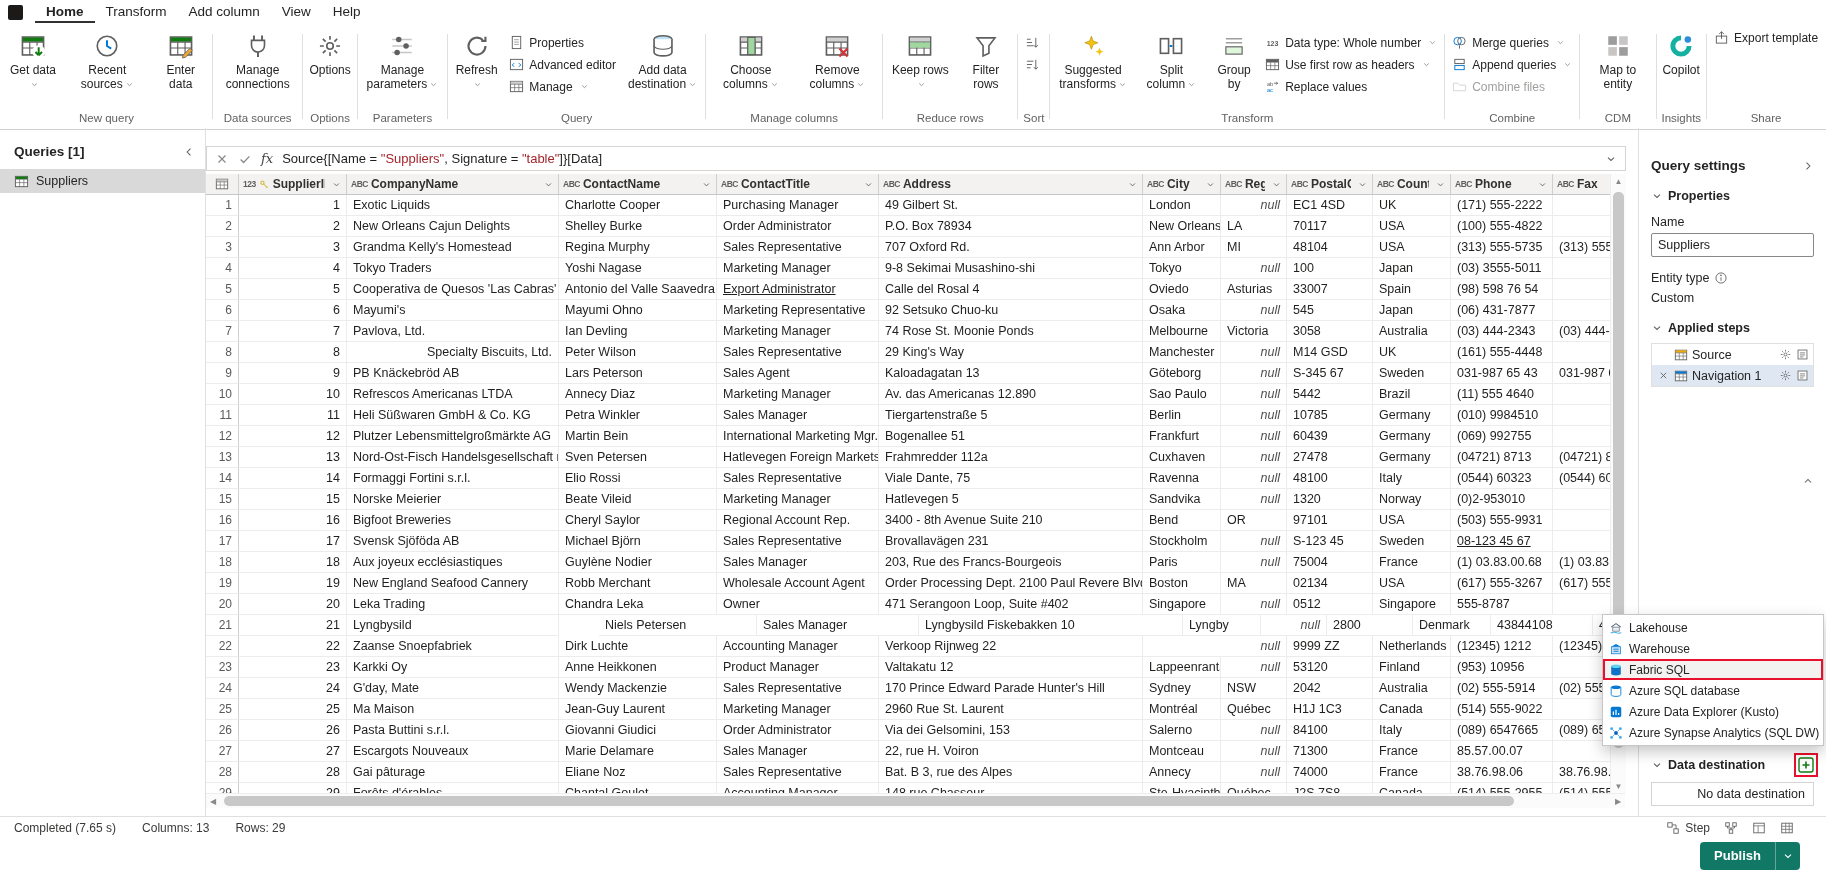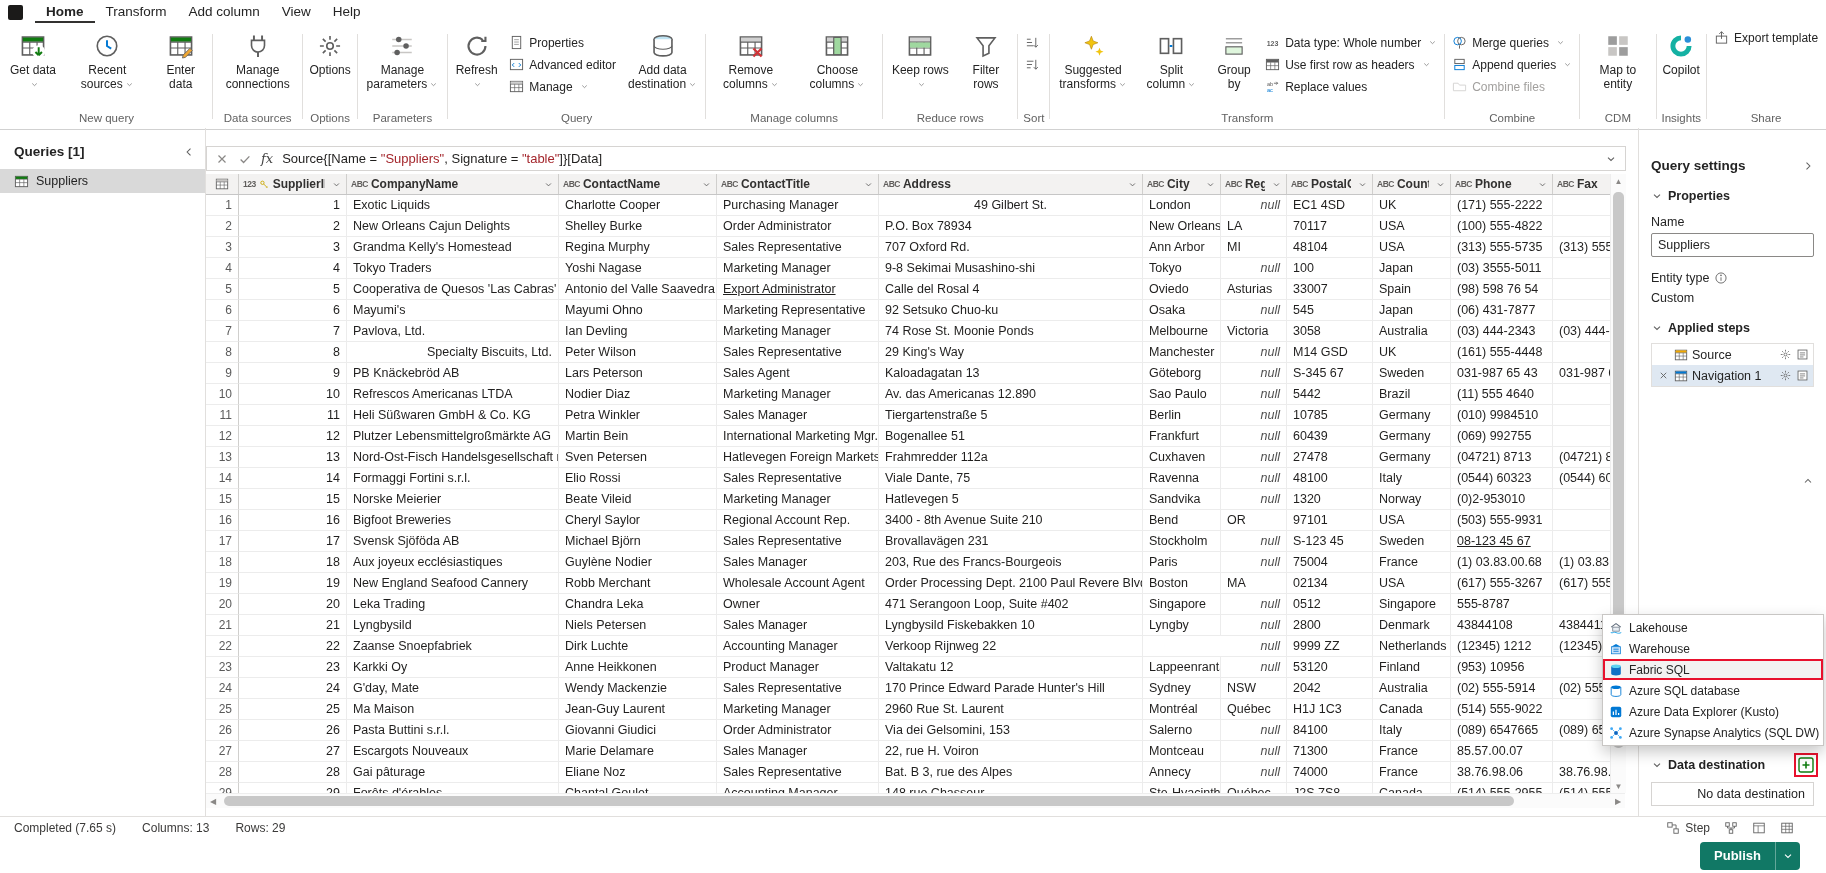--- a/index.html
+++ b/index.html
@@ -265,37 +265,37 @@
       </div>
       <div class="rsep"></div>
       <div class="rgroup">
         <div class="ritems">
           <button class="rbtn-large">
             <span class="icn">
               <svg viewBox="0 0 16 16" width="26" height="26" aria-hidden="true">
                 <rect x="1.5" y="2.5" width="13" height="11" fill="#fff" stroke="#5f5f5f"></rect>
                 <rect x="1.8" y="2.8" width="12.4" height="2.6" fill="#d0d0d0"></rect>
                 <path d="M1.5 5.6h13M1.5 9.2h13M6 5.6v7.9M10.5 5.6v7.9" stroke="#5f5f5f" stroke-width="0.7" fill="none"></path>
-                <path d="M9.5 9.5l5 5m0-5l-5 5" stroke="#d13438" stroke-width="1.4"></path>
-              </svg>
-            </span>
-            <span class="lbl">Remove columns<span class="chev" style="color: rgb(95, 95, 95);"><svg viewBox="0 0 16 16" width="9" height="9" aria-hidden="true">
+                <rect x="6" y="2.7" width="4.5" height="10.6" fill="#9fd89f" stroke="#5f5f5f" stroke-width="0.7"></rect>
+              </svg>
+            </span>
+            <span class="lbl">Choose columns<span class="chev" style="color: rgb(95, 95, 95);"><svg viewBox="0 0 16 16" width="9" height="9" aria-hidden="true">
                   <path d="M4 6.2l4 3.8 4-3.8" fill="none" stroke="currentColor" stroke-width="1.4"></path>
                 </svg></span></span>
           </button>
           <button class="rbtn-large">
             <span class="icn">
               <svg viewBox="0 0 16 16" width="26" height="26" aria-hidden="true">
                 <rect x="1.5" y="2.5" width="13" height="11" fill="#fff" stroke="#5f5f5f"></rect>
                 <rect x="1.8" y="2.8" width="12.4" height="2.6" fill="#d0d0d0"></rect>
                 <path d="M1.5 5.6h13M1.5 9.2h13M6 5.6v7.9M10.5 5.6v7.9" stroke="#5f5f5f" stroke-width="0.7" fill="none"></path>
-                <rect x="6" y="2.7" width="4.5" height="10.6" fill="#9fd89f" stroke="#5f5f5f" stroke-width="0.7"></rect>
-              </svg>
-            </span>
-            <span class="lbl">Choose columns<span class="chev" style="color: rgb(95, 95, 95);"><svg viewBox="0 0 16 16" width="9" height="9" aria-hidden="true">
+                <path d="M9.5 9.5l5 5m0-5l-5 5" stroke="#d13438" stroke-width="1.4"></path>
+              </svg>
+            </span>
+            <span class="lbl">Remove columns<span class="chev" style="color: rgb(95, 95, 95);"><svg viewBox="0 0 16 16" width="9" height="9" aria-hidden="true">
                   <path d="M4 6.2l4 3.8 4-3.8" fill="none" stroke="currentColor" stroke-width="1.4"></path>
                 </svg></span></span>
           </button>
         </div>
         <div class="rlabel">Manage columns</div>
       </div>
       <div class="rsep"></div>
       <div class="rgroup">
         <div class="ritems">
           <button class="rbtn-large">
@@ -686,21 +686,21 @@
                 <span class="sp"></span>
               </div>
             </div>
           <div class="grid-body" id="grid-body">
               <div class="grow">
                 <div class="cell rownum" style="width: 33px;">1</div>
                 <div class="cell num" style="width: 108px;">1</div>
                 <div class="cell" style="width: 212px;">Exotic Liquids</div>
                 <div class="cell" style="width: 158px;">Charlotte Cooper</div>
                 <div class="cell" style="width: 162px;">Purchasing Manager</div>
-                <div class="cell" style="width: 264px; text-align: center;">49 Gilbert St.</div>
+                <div class="cell" style="width: 264px;">49 Gilbert St.</div>
                 <div class="cell" style="width: 78px;">London</div>
                 <div class="cell nul" style="width: 66px;">null</div>
                 <div class="cell" style="width: 86px;">EC1 4SD</div>
                 <div class="cell" style="width: 78px;">UK</div>
                 <div class="cell" style="width: 102px;">(171) 555-2222</div>
                 <div class="cell" style="width: 150px;"></div>
               </div>
               <div class="grow">
                 <div class="cell rownum" style="width: 33px;">2</div>
                 <div class="cell num" style="width: 108px;">2</div>
@@ -810,21 +810,21 @@
                 <div class="cell nul" style="width: 66px;">null</div>
                 <div class="cell" style="width: 86px;">S-345 67</div>
                 <div class="cell" style="width: 78px;">Sweden</div>
                 <div class="cell" style="width: 102px;">031-987 65 43</div>
                 <div class="cell" style="width: 150px;">031-987 65 91</div>
               </div>
               <div class="grow">
                 <div class="cell rownum" style="width: 33px;">10</div>
                 <div class="cell num" style="width: 108px;">10</div>
                 <div class="cell" style="width: 212px;">Refrescos Americanas LTDA</div>
-                <div class="cell" style="width: 158px;">Nodier Diaz</div>
+                <div class="cell" style="width: 158px;">Annecy Diaz</div>
                 <div class="cell" style="width: 162px;">Marketing Manager</div>
                 <div class="cell" style="width: 264px;">Av. das Americanas 12.890</div>
                 <div class="cell" style="width: 78px;">Sao Paulo</div>
                 <div class="cell nul" style="width: 66px;">null</div>
                 <div class="cell" style="width: 86px;">5442</div>
                 <div class="cell" style="width: 78px;">Brazil</div>
                 <div class="cell" style="width: 102px;">(11) 555 4640</div>
                 <div class="cell" style="width: 150px;"></div>
               </div>
               <div class="grow">
@@ -964,21 +964,21 @@
                 <div class="cell nul" style="width: 66px;">null</div>
                 <div class="cell" style="width: 86px;">0512</div>
                 <div class="cell" style="width: 78px;">Singapore</div>
                 <div class="cell" style="width: 102px;">555-8787</div>
                 <div class="cell" style="width: 150px;"></div>
               </div>
               <div class="grow">
                 <div class="cell rownum" style="width: 33px;">21</div>
                 <div class="cell num" style="width: 108px;">21</div>
                 <div class="cell" style="width: 212px;">Lyngbysild</div>
-                <div class="cell" style="width: 158px;">Niels Petersen</div>
+                <div class="cell" style="width: 158px; margin-left: 40px;">Niels Petersen</div>
                 <div class="cell" style="width: 162px;">Sales Manager</div>
                 <div class="cell" style="width: 264px;">Lyngbysild Fiskebakken 10</div>
                 <div class="cell" style="width: 78px;">Lyngby</div>
                 <div class="cell nul" style="width: 66px;">null</div>
                 <div class="cell" style="width: 86px;">2800</div>
                 <div class="cell" style="width: 78px;">Denmark</div>
                 <div class="cell" style="width: 102px;">43844108</div>
                 <div class="cell" style="width: 150px;">43844115</div>
               </div>
               <div class="grow">

